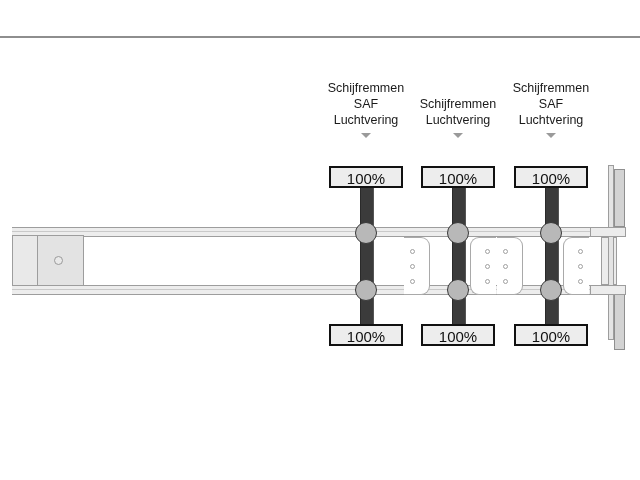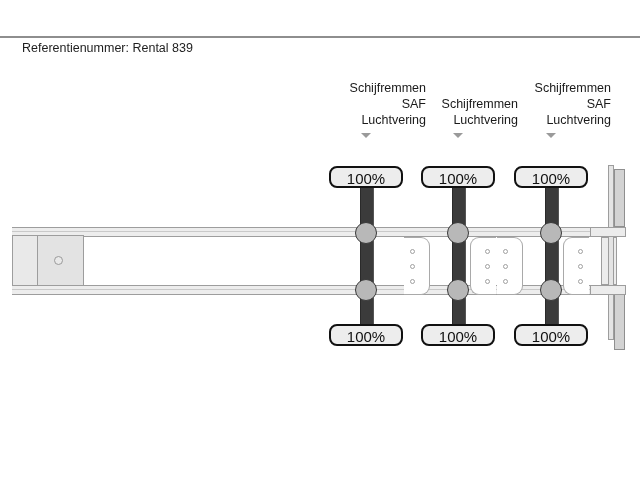--- a/index.html
+++ b/index.html
@@ -66,21 +66,21 @@
     width: 120px;
     height: 300px;
   }
 
   
   .axle-label {
     position: absolute;
     left: 0;
     top: 18px;
     width: 120px;
-    text-align: right;
+    text-align: center;
     font-size: 12.5px;
     line-height: 16px;
     color: #1a1a1a;
   }
   .axle-label .lbl-line { display: block; white-space: nowrap; }
 
   .chevron-down-icon {
     position: absolute;
     left: 50%;
     margin-left: -5px;
@@ -107,21 +107,21 @@
     left: 50%;
     margin-left: -37px;
     width: 74px;
     height: 22px;
     line-height: 21px;
     text-align: center;
     font-size: 15px;
     color: #111111;
     background: #ededed;
     border: 2px solid #111111;
-    border-radius: 8px;
+    border-radius: 0;
     box-sizing: border-box;
   }
 
   
   .wheel-hub {
     position: absolute;
     left: 50%;
     margin-left: -11px;
     width: 22px;
     height: 22px;
@@ -211,21 +211,20 @@
     background: #ececec;
     border: 1px solid #9d9d9d;
     box-sizing: border-box;
   }
 </style>
 </head>
 <body>
 
 <div id="header-area">
   <div id="title-divider"></div>
-  <div id="reference-line">Referentienummer: Rental 839</div>
 </div>
 
 <div id="diagram">
 
   <div class="rail" style="left:12px; top:165px; width:604px;"></div>
 
   <div class="rail" style="left:12px; top:223px; width:604px;"></div>
 
   <div class="kingpin-plate" style="left:12px; top:173px; width:72px; height:51px;"></div>
   <div class="kingpin-plate" style="left:37px; top:173px; width:47px; height:51px; background:#e3e3e3;"></div>

